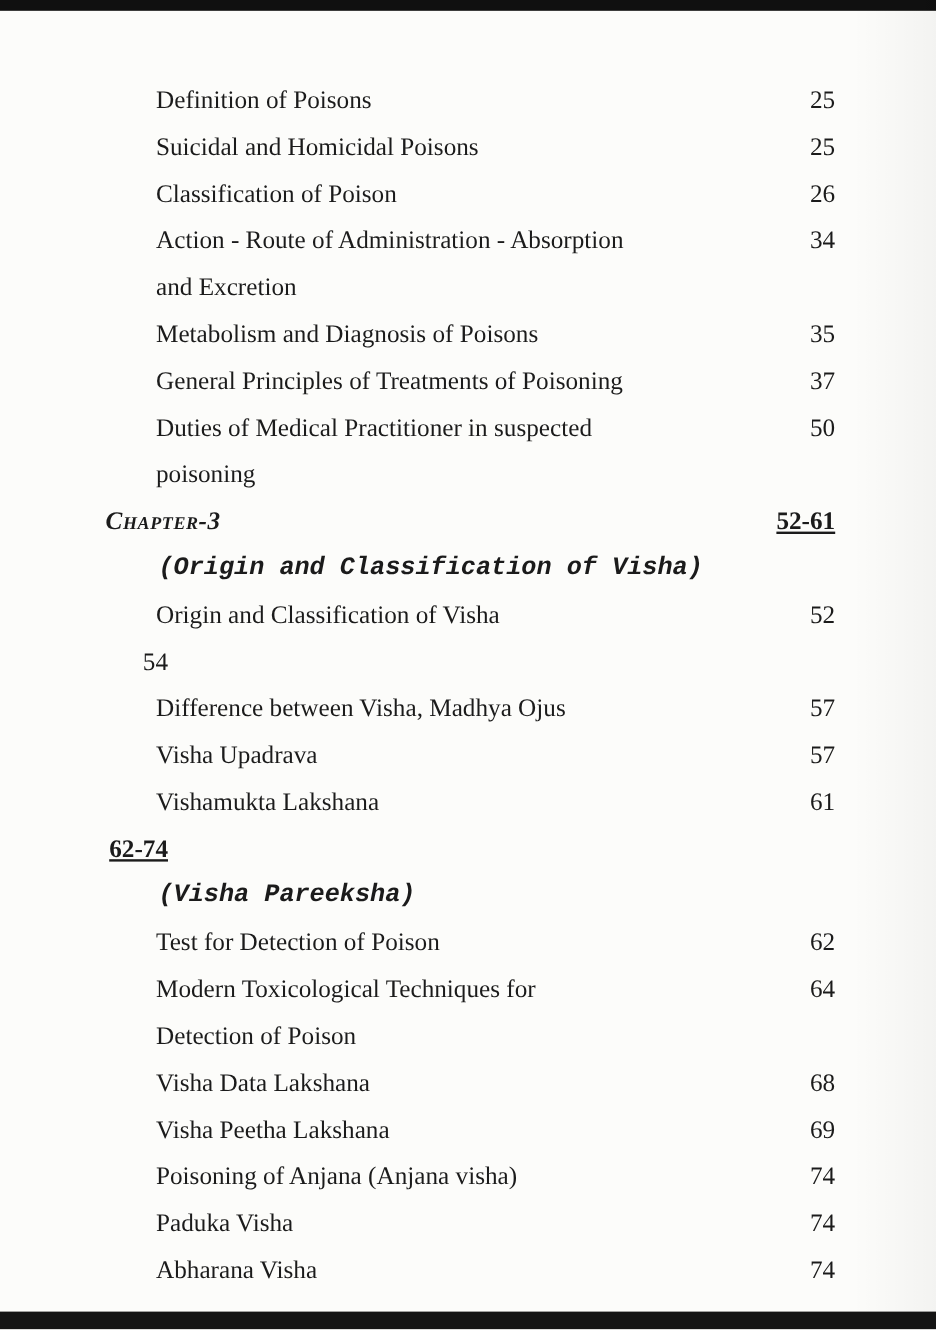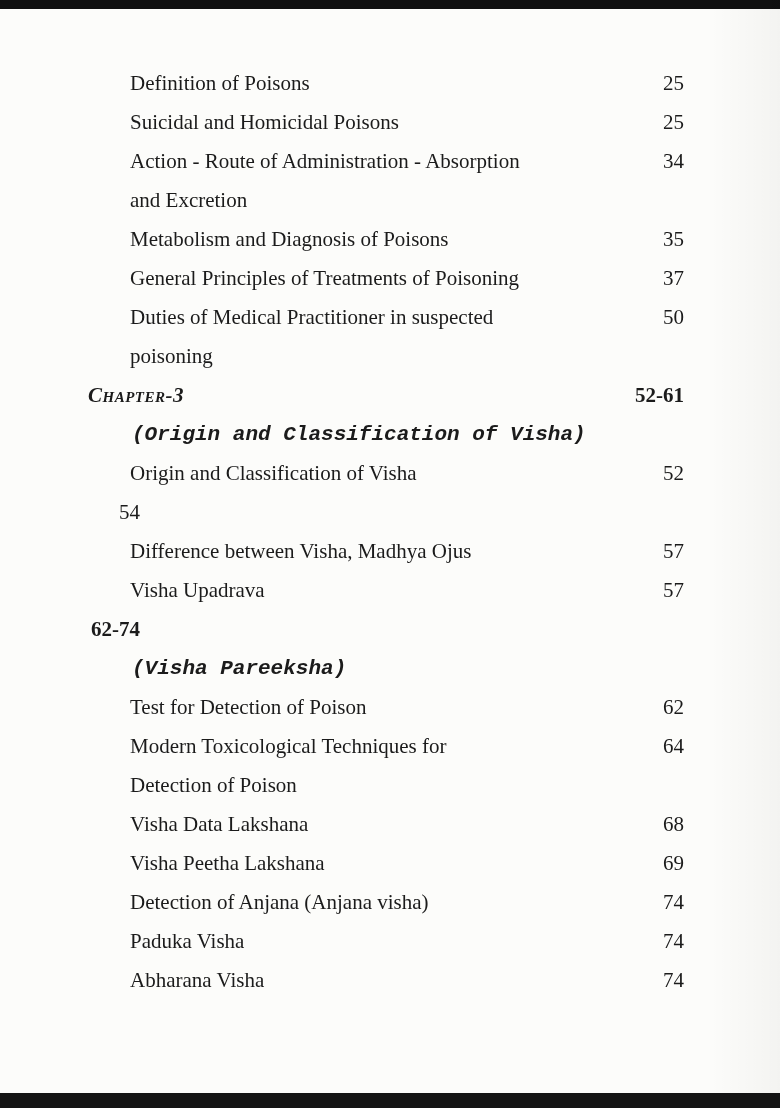--- a/index.html
+++ b/index.html
@@ -33,21 +33,21 @@
     position: absolute;
     top: 0; right: 0; bottom: 0;
     width: 70px;
     background: linear-gradient(to right, rgba(0,0,0,0), rgba(0,0,0,0.035));
     pointer-events: none;
   }
   .toc {
     position: absolute;
     top: 64px;
     left: 88px;
-    right: 96px;
+    right: 84px;
   }
   .row {
     display: flex;
     justify-content: space-between;
     align-items: flex-start;
     font-size: 21px;
     line-height: 39px;
   }
   .row .label {
     display: block;
@@ -70,35 +70,40 @@
     letter-spacing: 0.5px;
     font-style: italic;
   }
   .pageno {
     white-space: nowrap;
     text-align: right;
     min-width: 52px;
   }
   .row.chapter .pageno {
     font-weight: bold;
+    text-decoration: underline;
   }
 </style>
 </head>
 <body>
 
 <div class="page">
   <div class="scan-bar-top"></div>
   <div class="toc" id="toc-list">
       <div class="row item">
         <span class="label">Definition of Poisons</span>
         <span class="pageno">25</span>
       </div>
       <div class="row item">
         <span class="label">Suicidal and Homicidal Poisons</span>
         <span class="pageno">25</span>
+      </div>
+      <div class="row item">
+        <span class="label">Classification of Poison</span>
+        <span class="pageno">26</span>
       </div>
       <div class="row item">
         <span class="label">Action - Route of Administration - Absorption<br>and Excretion</span>
         <span class="pageno">34</span>
       </div>
       <div class="row item">
         <span class="label">Metabolism and Diagnosis of Poisons</span>
         <span class="pageno">35</span>
       </div>
       <div class="row item">
@@ -124,20 +129,24 @@
         <span class="pageno">54</span>
       </div>
       <div class="row item">
         <span class="label">Difference between Visha, Madhya Ojus</span>
         <span class="pageno">57</span>
       </div>
       <div class="row item">
         <span class="label">Visha Upadrava</span>
         <span class="pageno">57</span>
       </div>
+      <div class="row item">
+        <span class="label">Vishamukta Lakshana</span>
+        <span class="pageno">61</span>
+      </div>
       <div class="row chapter">
         <span class="pageno">62-74</span>
       </div>
       <div class="row subtitle">
         <span class="label">(Visha Pareeksha)</span>
       </div>
       <div class="row item">
         <span class="label">Test for Detection of Poison</span>
         <span class="pageno">62</span>
       </div>
@@ -147,21 +156,21 @@
       </div>
       <div class="row item">
         <span class="label">Visha Data Lakshana</span>
         <span class="pageno">68</span>
       </div>
       <div class="row item">
         <span class="label">Visha Peetha Lakshana</span>
         <span class="pageno">69</span>
       </div>
       <div class="row item">
-        <span class="label">Detection of Anjana (Anjana visha)</span>
+        <span class="label">Poisoning of Anjana (Anjana visha)</span>
         <span class="pageno">74</span>
       </div>
       <div class="row item">
         <span class="label">Paduka Visha</span>
         <span class="pageno">74</span>
       </div>
       <div class="row item">
         <span class="label">Abharana Visha</span>
         <span class="pageno">74</span>
       </div>

